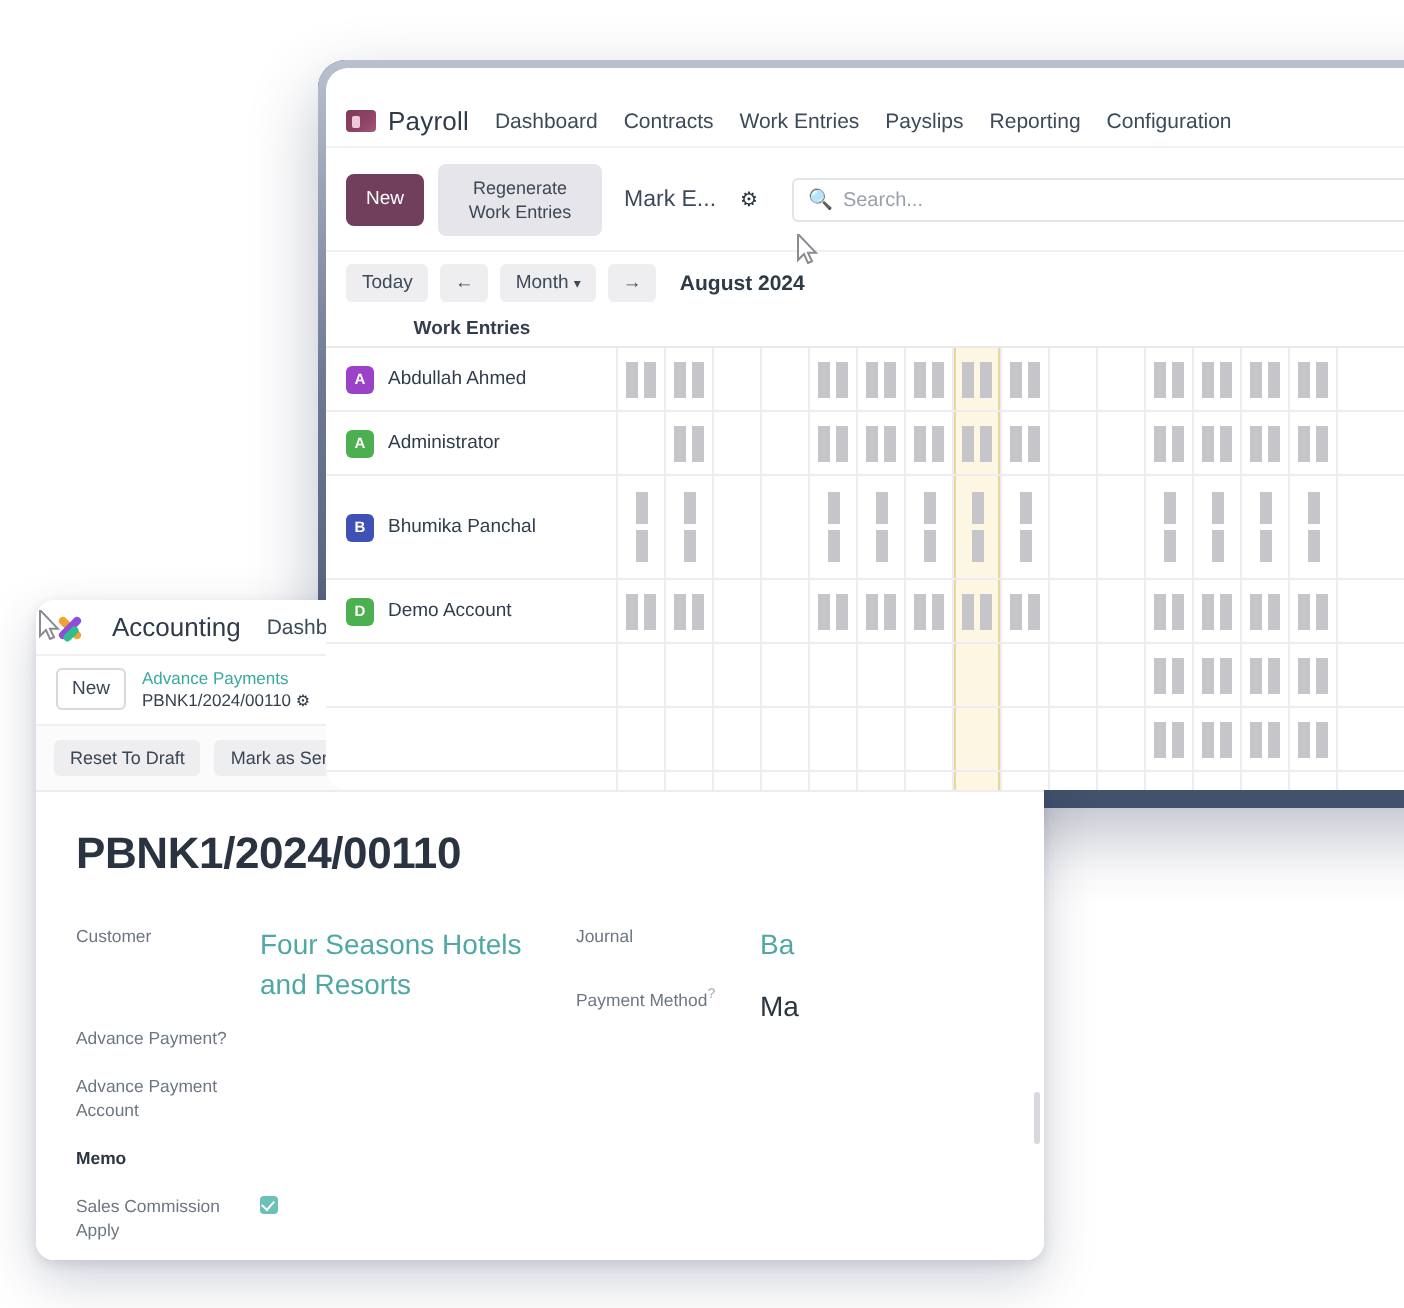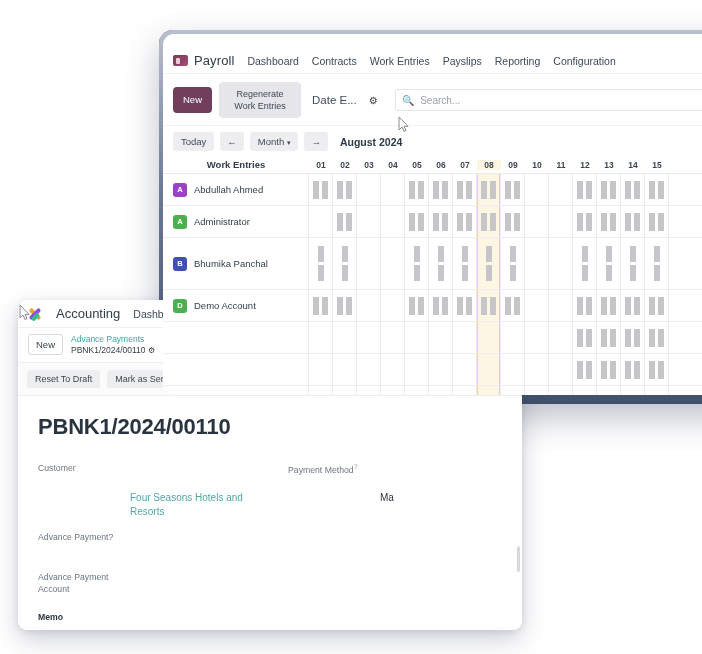--- a/index.html
+++ b/index.html
@@ -191,21 +191,21 @@
   .ac-sheet { padding: 18px 20px 0 20px; position:relative; background:#fff; height: 100%;}
   .ac-title { font-size:22px; font-weight:bold; color:#2a3340; letter-spacing:-.2px; }
   .ac-cols { display:flex; margin-top:22px; gap:0; }
   .ac-col { width:50%; }
   .ac-col.right { padding-left: 18px; }
   .fld { display:flex; margin-bottom:11px; align-items:flex-start; }
   .fld .lab {
     font-size:8.7px; color:#6d7683; width:92px; flex:0 0 92px; line-height:1.45;
   }
   .fld .lab.bold { color:#2c3541; font-weight:bold; }
-  .fld .val { font-size:10px; color:#2c3541; line-height:1.45;margin-top:29px; }
+  .fld .val { font-size:14px; color:#2c3541; line-height:1.45; }
   .fld .val.link { color:#4fa8a4; }
   .sup { font-size:7px; color:#9aa2ae; vertical-align:super; }
   .chk {
     width:9px; height:9px; border-radius:2px; background:#6cc0b6;
     display:inline-block; position:relative; margin-top:1px;
   }
   .chk::after{
     content:""; position:absolute; left:2px; top:1px; width:3px; height:5px;
     border:solid #fff; border-width:0 1.4px 1.4px 0; transform:rotate(42deg);
   }
@@ -236,21 +236,21 @@
           <span>Work Entries</span>
           <span>Payslips</span>
           <span>Reporting</span>
           <span>Configuration</span>
         </div>
       </div>
 
       <div class="pr-actionbar">
         <div class="btn-new">New</div>
         <div class="btn-regen">Regenerate Work Entries</div>
-        <div class="pr-breadcrumb">Date E...</div>
+        <div class="pr-breadcrumb">Mark E...</div>
         <div class="gear">⚙</div>
         <div class="pr-search">
           <span class="srch-ico">🔍</span>
           <span>Search...</span>
         </div>
       </div>
 
       <div class="pr-calbar">
         <div class="cal-btn">Today</div>
         <div class="cal-arrow">←</div>
@@ -258,37 +258,20 @@
           <span>Month</span>
           <span style="font-size:7px;">▾</span>
         </div>
         <div class="cal-arrow">→</div>
         <div class="cal-title">August 2024</div>
       </div>
 
       <div class="grid-wrap">
         <div class="grid-head">
           <div class="gh-label">Work Entries</div>
-          <div id="day-headers" style="display:flex;">
-              <div class="gh-day">01</div>
-              <div class="gh-day">02</div>
-              <div class="gh-day">03</div>
-              <div class="gh-day">04</div>
-              <div class="gh-day">05</div>
-              <div class="gh-day">06</div>
-              <div class="gh-day">07</div>
-              <div class="gh-day sel">08</div>
-              <div class="gh-day">09</div>
-              <div class="gh-day">10</div>
-              <div class="gh-day">11</div>
-              <div class="gh-day">12</div>
-              <div class="gh-day">13</div>
-              <div class="gh-day">14</div>
-              <div class="gh-day">15</div>
-            </div>
         </div>
         <div id="grid-body">
             <div class="grid-row" style="height: 32px;">
               <div class="gr-name">
                 <span class="avatar" style="background: rgb(155, 66, 201);">A</span>
                 <span class="gr-nm">Abdullah Ahmed</span>
               </div>
               <div class="gr-day">
                 <div class="slice">
                   <div class="slice-row">
@@ -871,20 +854,24 @@
               <div class="lab bold">Memo</div>
               <div class="val"></div>
             </div>
             <div class="fld">
               <div class="lab">Sales Commission Apply</div>
               <span class="chk"></span>
             </div>
           </div>
         <div class="ac-col right" id="right-fields">
             <div class="fld">
+              <div class="lab">Journal</div>
+              <div class="val link">Ba</div>
+            </div>
+            <div class="fld">
               <div class="lab">Payment Method<span class="sup">?</span></div>
               <div class="val">Ma</div>
             </div>
           </div>
       </div>
       <div class="ac-scroll"></div>
     </div>
   </div>
 
   <div class="cursor" id="cursor0" style="left: 398px; top: 117px;">

